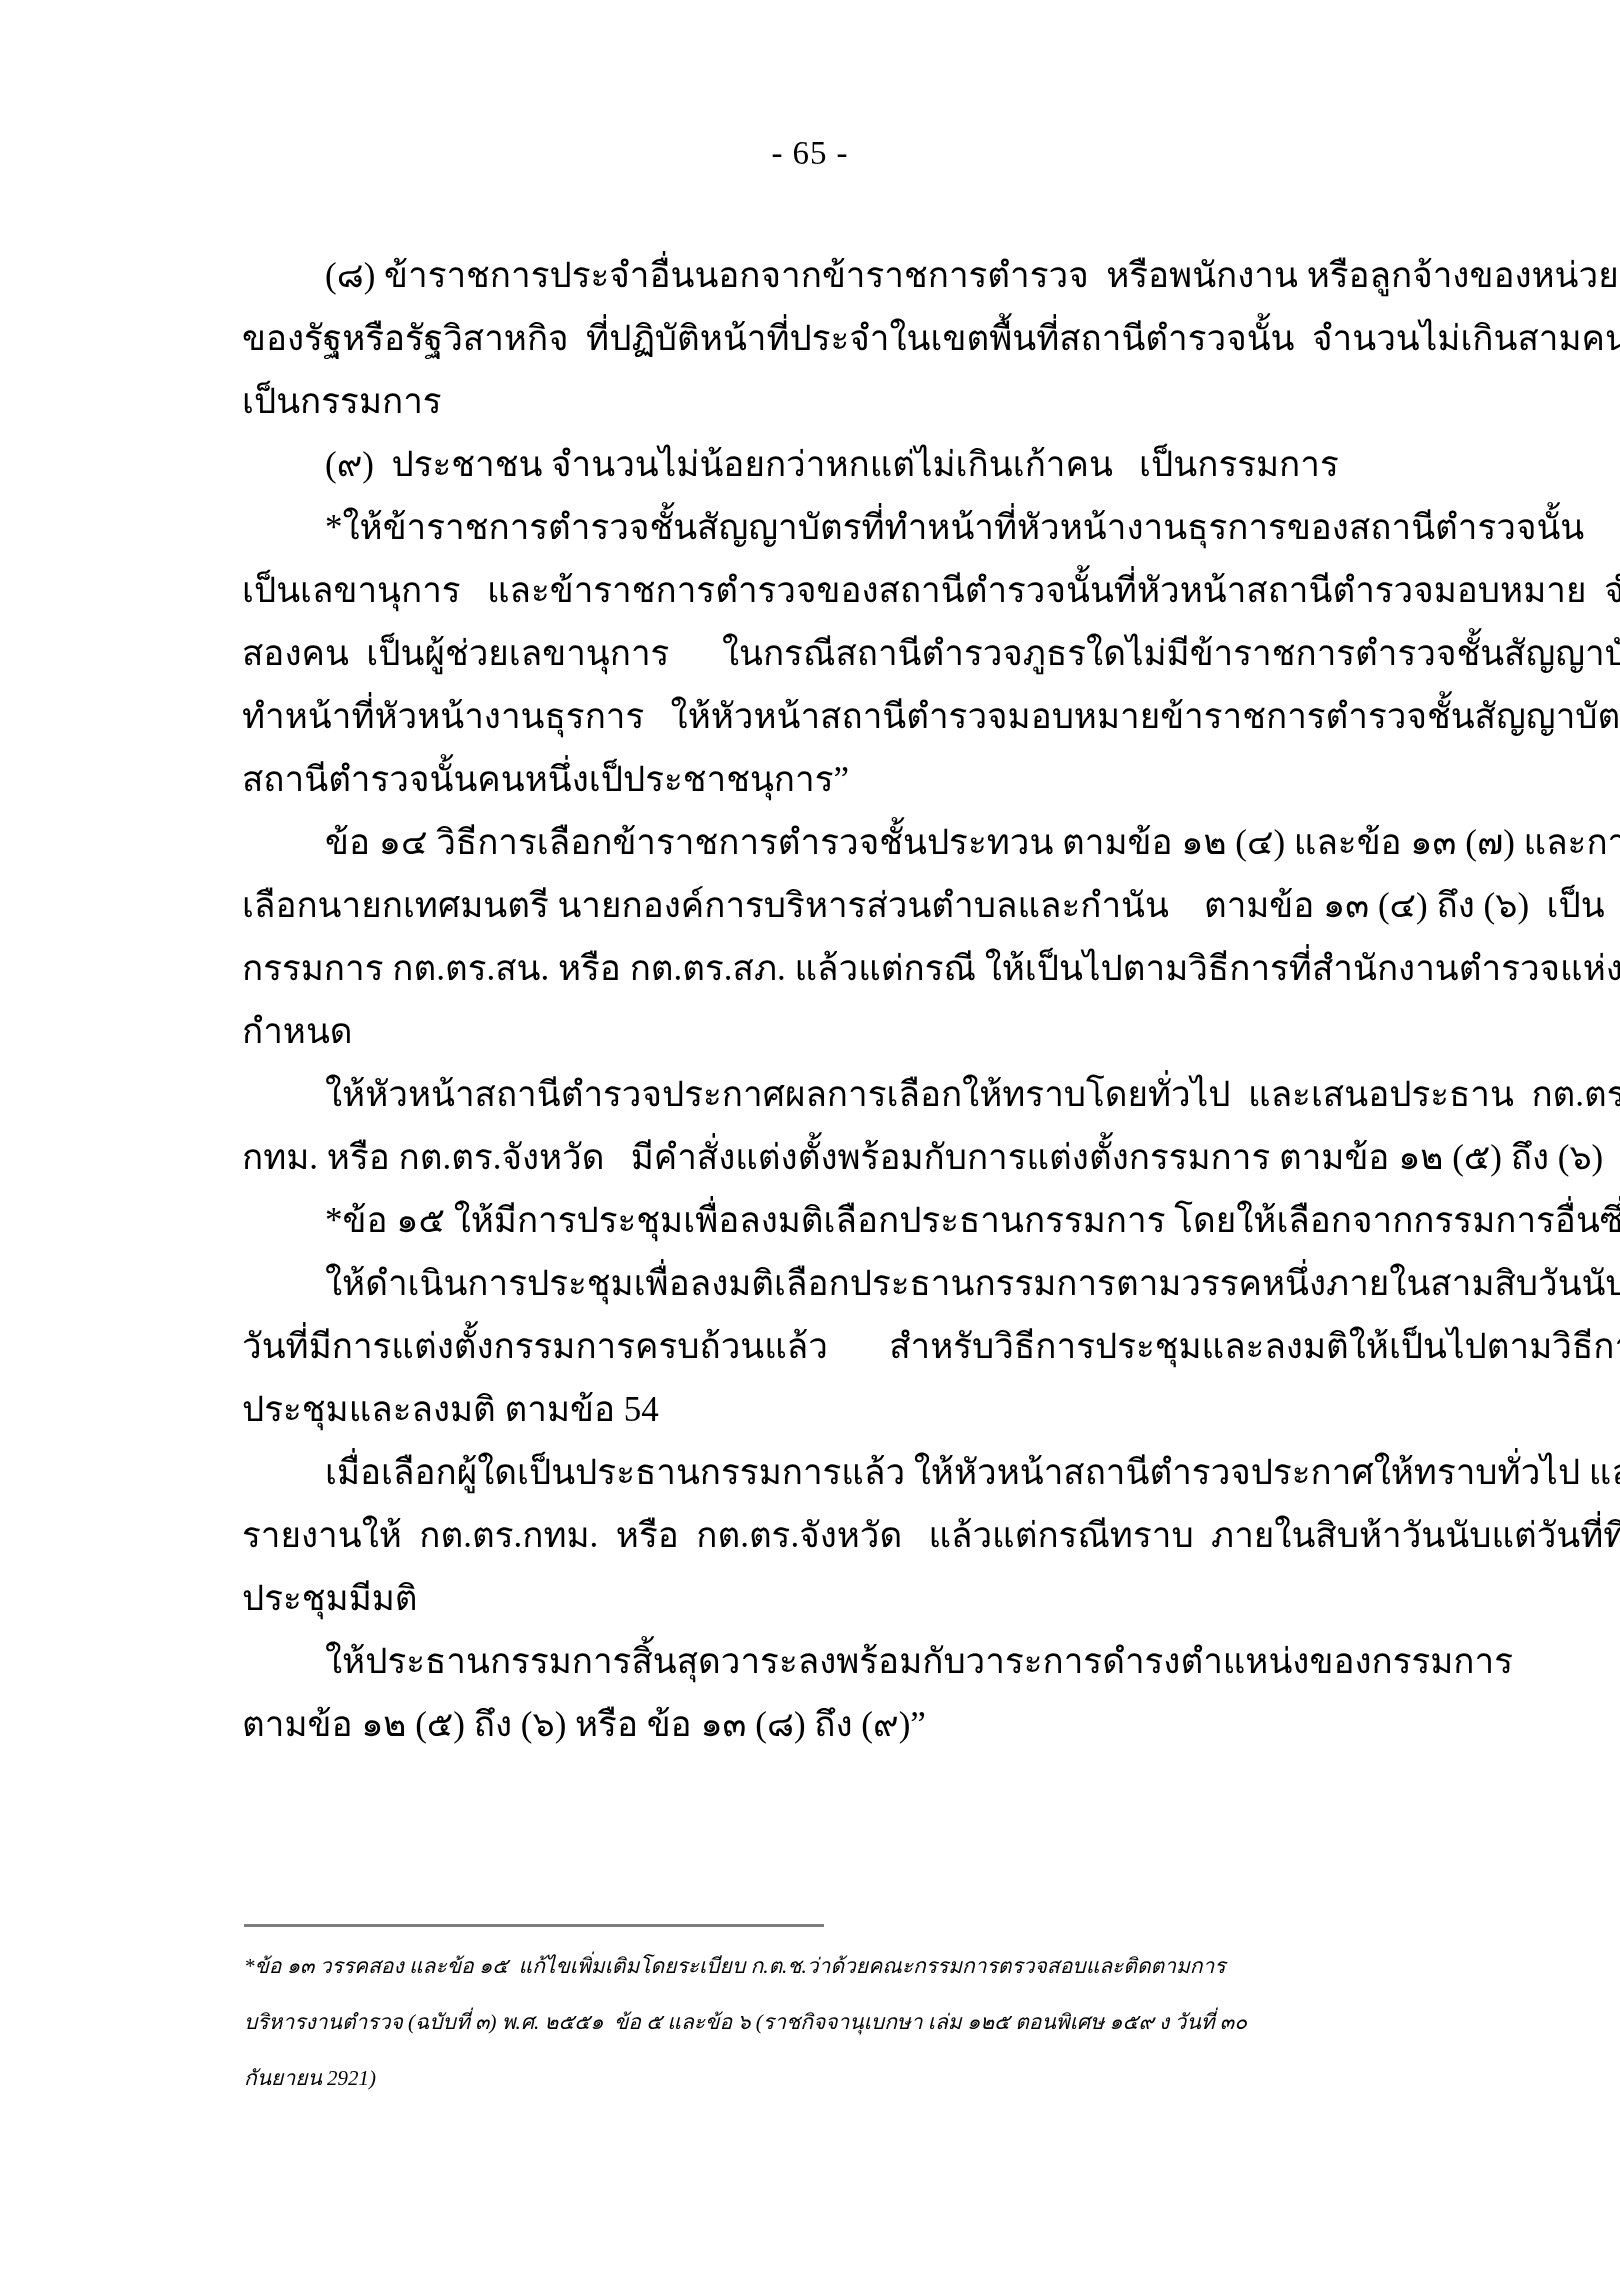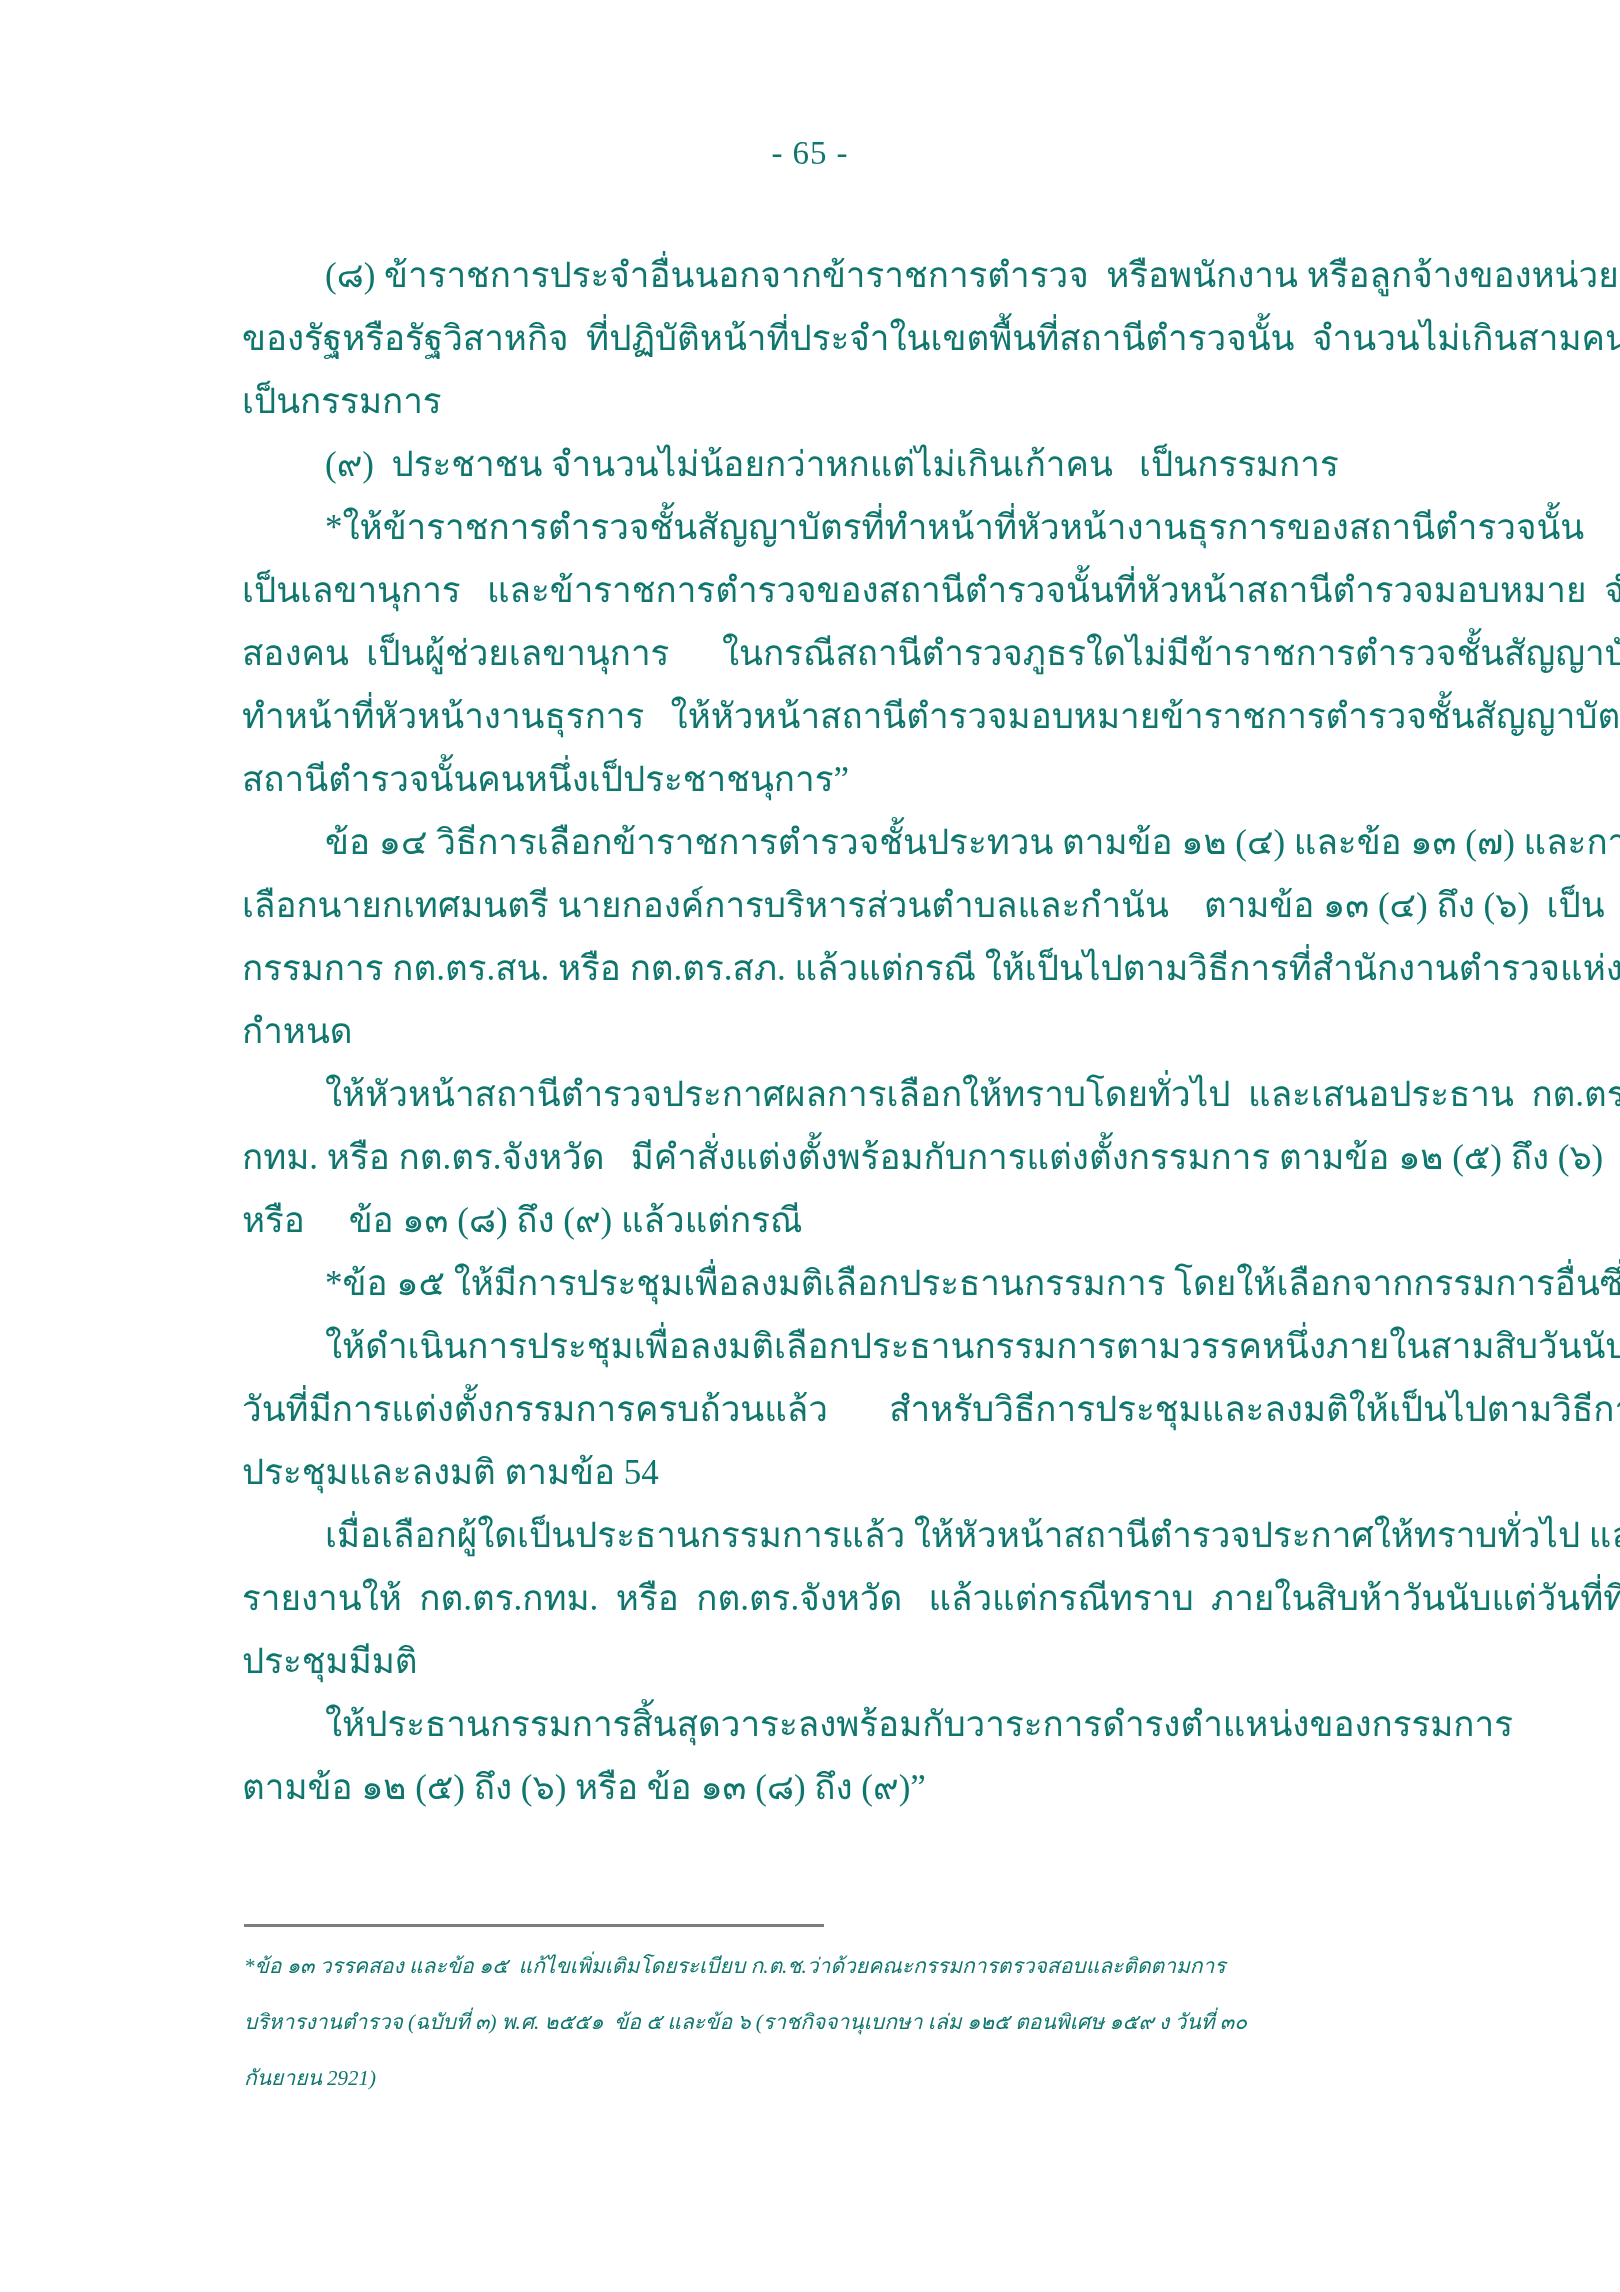--- a/index.html
+++ b/index.html
@@ -5,21 +5,21 @@
   html, body {
     margin: 0;
     padding: 0;
     background: #ffffff;
   }
   .page {
     position: relative;
     width: 1620px;
     height: 2293px;
     background: #ffffff;
-    color: #0f766e;
+    color: #000000;
     font-family: "Liberation Serif", "DejaVu Serif", serif;
     overflow: hidden;
   }
   .page-number {
     position: absolute;
     top: 134px;
     left: 0;
     width: 100%;
     text-align: center;
     font-size: 33px;
@@ -90,21 +90,20 @@
     <div class="para">
       <div class="line indent">ข้อ ๑๔ วิธีการเลือกข้าราชการตำรวจชั้นประทวน ตามข้อ ๑๒ (๔) และข้อ ๑๓ (๗) และการ</div>
       <div class="line">เลือกนายกเทศมนตรี นายกองค์การบริหารส่วนตำบลและกำนัน    ตามข้อ ๑๓ (๔) ถึง (๖)  เป็น</div>
       <div class="line">กรรมการ กต.ตร.สน. หรือ กต.ตร.สภ. แล้วแต่กรณี ให้เป็นไปตามวิธีการที่สำนักงานตำรวจแห่งชาติ</div>
       <div class="line">กำหนด</div>
     </div>
 
     <div class="para">
       <div class="line indent">ให้หัวหน้าสถานีตำรวจประกาศผลการเลือกให้ทราบโดยทั่วไป  และเสนอประธาน  กต.ตร.</div>
       <div class="line">กทม. หรือ กต.ตร.จังหวัด   มีคำสั่งแต่งตั้งพร้อมกับการแต่งตั้งกรรมการ ตามข้อ ๑๒ (๕) ถึง (๖)</div>
-      <div class="line">หรือ     ข้อ ๑๓ (๘) ถึง (๙) แล้วแต่กรณี</div>
     </div>
 
     <div class="para">
       <div class="line indent">*ข้อ ๑๕ ให้มีการประชุมเพื่อลงมติเลือกประธานกรรมการ โดยให้เลือกจากกรรมการอื่นซึ่ง</div>
     </div>
 
     <div class="para">
       <div class="line indent">ให้ดำเนินการประชุมเพื่อลงมติเลือกประธานกรรมการตามวรรคหนึ่งภายในสามสิบวันนับแต่</div>
       <div class="line">วันที่มีการแต่งตั้งกรรมการครบถ้วนแล้ว       สำหรับวิธีการประชุมและลงมติให้เป็นไปตามวิธีการ</div>
       <div class="line">ประชุมและลงมติ ตามข้อ 54</div>

